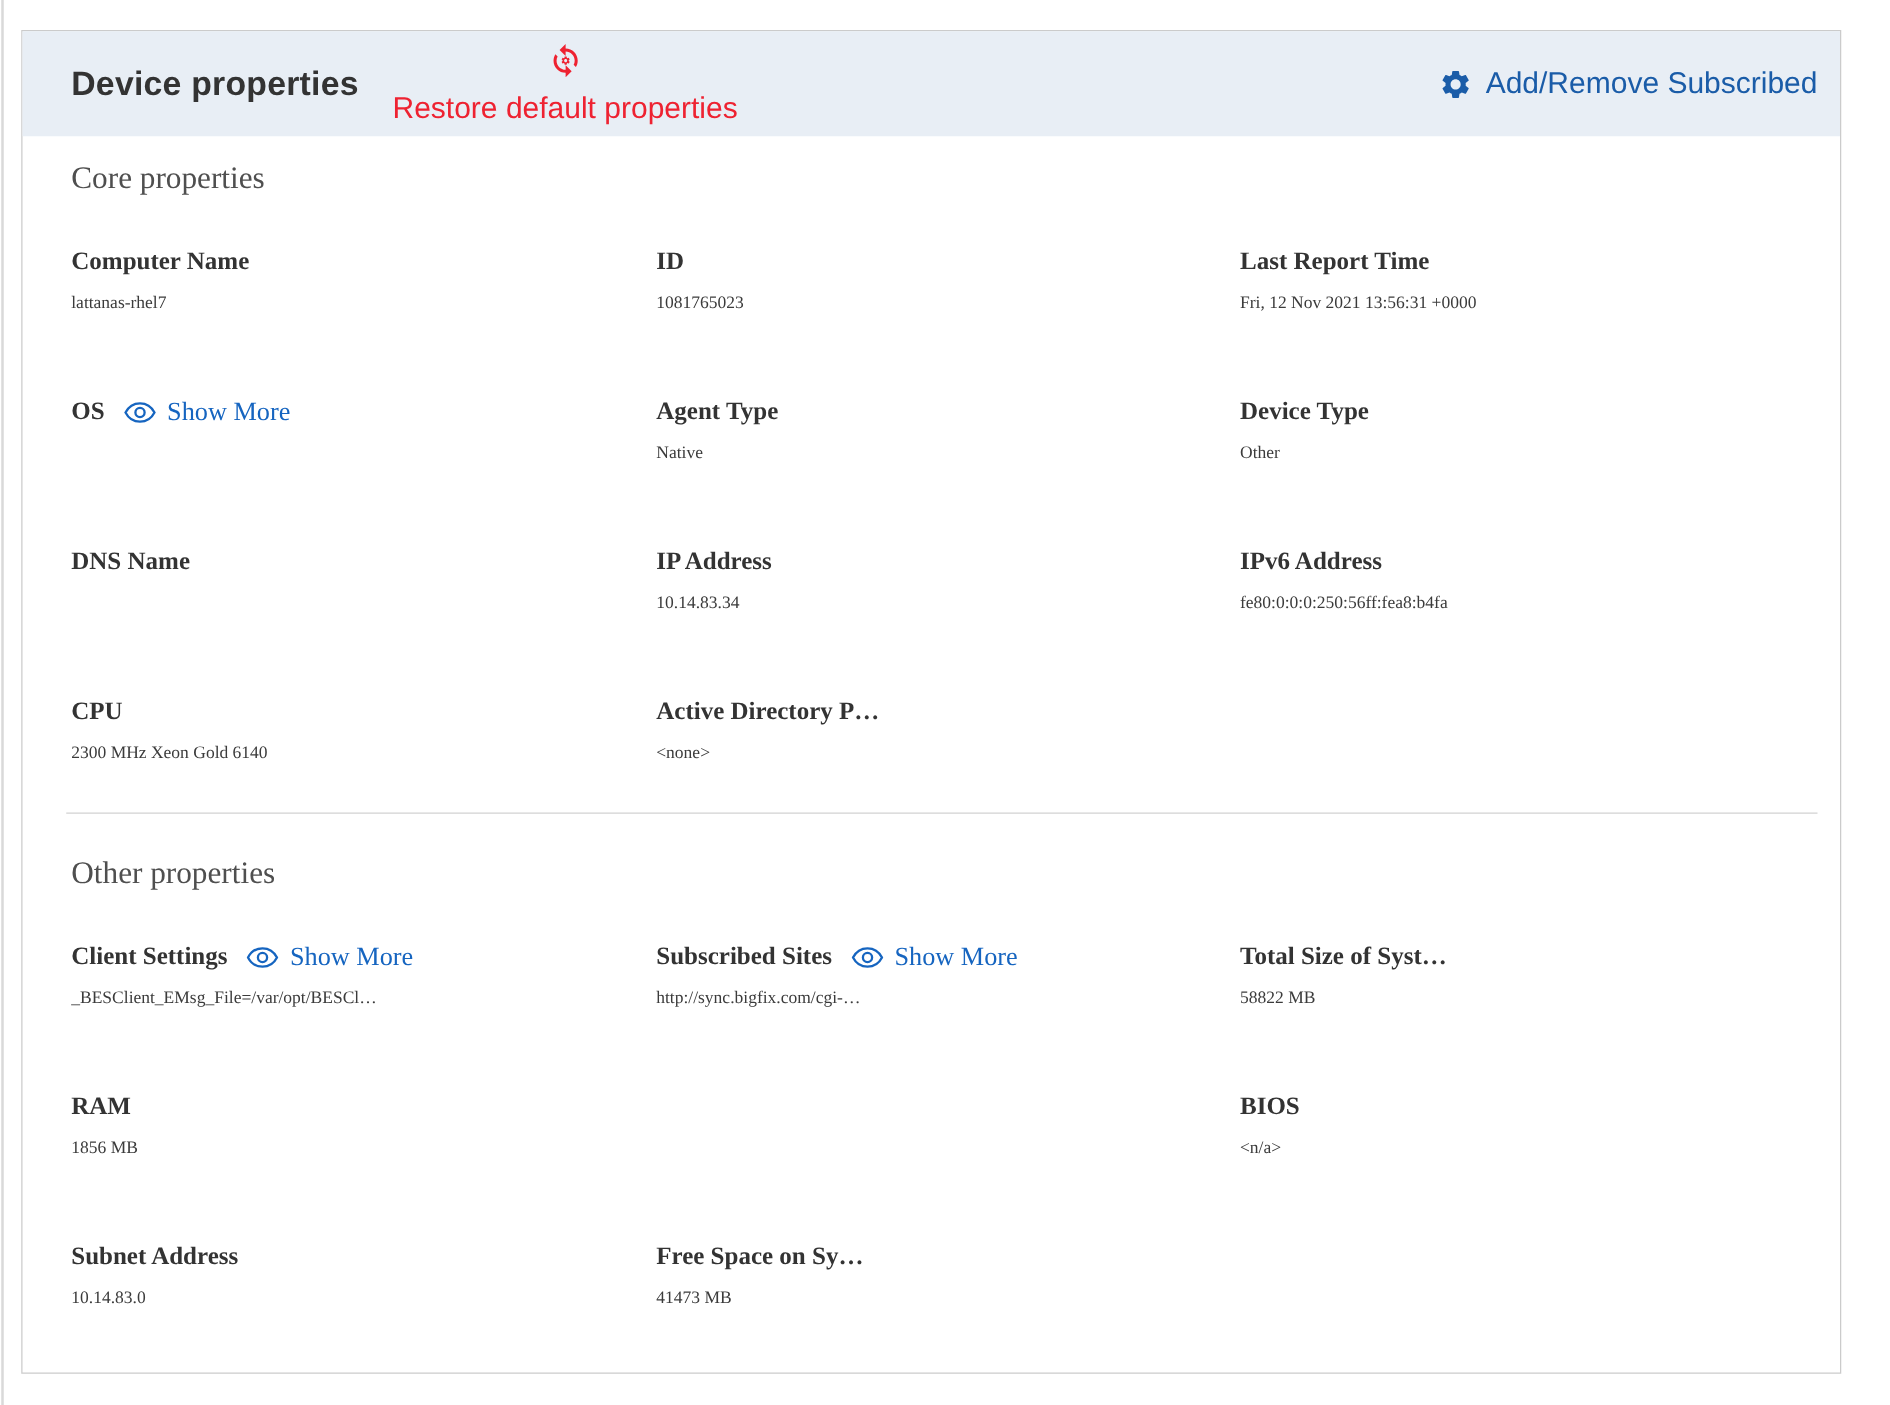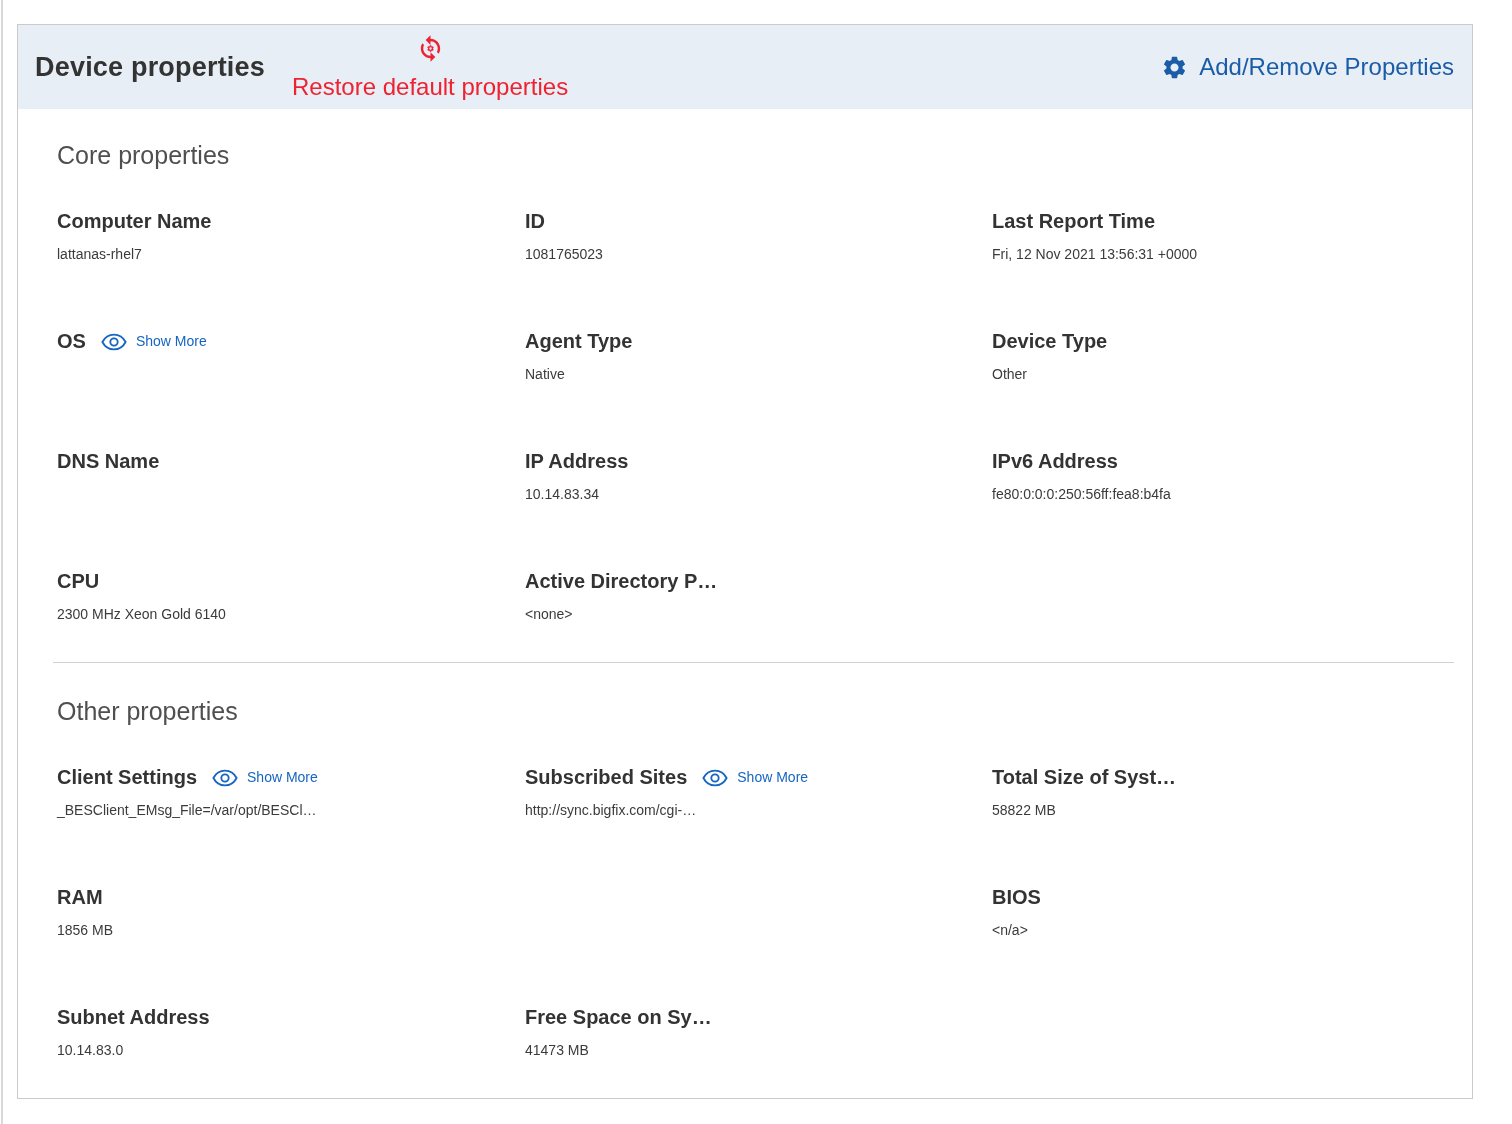--- a/index.html
+++ b/index.html
@@ -13,60 +13,60 @@
   .screen-edge {
     position:absolute; left:1px; top:0; bottom:0; width:2px;
     background:#d9d9d9;
   }
   .panel {
     position:absolute; left:17px; top:24px; width:1456px; height:1075px;
     background:#fff; border:1px solid var(--panel-border, #cbcbcb);
   }
   .panel-header {
     height:84px; background:var(--header-bg, #e8eef5);
-    display:flex; align-items:center; padding:0 18px 0 17px;
+    display:flex; align-items:center; padding:0 18px 0 39px;
   }
   .panel-title {
     font-size:27px; font-weight:700; color:#333; letter-spacing:0.2px;
   }
   .restore-btn {
     margin-left:27px; display:inline-flex; align-items:center; gap:10px;
     color:var(--danger-red, #ee2231); font-size:24px; cursor:pointer;
     text-decoration:none; background:none; border:none;
     font-family:"Liberation Sans", sans-serif;
     flex-direction:column;
   }
   .addremove-btn {
     margin-left:auto; display:inline-flex; align-items:center; gap:11px;
     color:var(--accent-blue, #1a5ca8); font-size:24px; cursor:pointer;
     text-decoration:none; background:none; border:none;
     font-family:"Liberation Sans", sans-serif;
   }
   .icon { display:inline-flex; align-items:center; justify-content:center; flex:0 0 auto; }
 
-  .panel-content { padding:31px 40px 0 39px; }
+  .panel-content { padding:19px 40px 0 39px;font-family:Liberation Serif, serif; }
   .section-title {
     font-size:25px; font-weight:400; color:var(--section-title-gray, #4f4f4f);
     line-height:30px; margin-bottom:35px;
   }
   .fields {
     display:grid; grid-template-columns:468px 467px 1fr; row-gap:54px;
   }
   .field { min-height:66px; }
   .field-label {
     font-size:20px; font-weight:700; color:#333; line-height:33px;
     display:flex; align-items:flex-start; white-space:nowrap;
   }
   .field-value {
     font-size:14px; font-weight:400; color:#3b3b3b; line-height:33px;
     white-space:nowrap;
   }
   .show-more {
     display:inline-flex; align-items:center; gap:9px; margin-left:15px;
-    color:var(--link-blue, #1665c0); font-size:14px; font-weight:400;
+    color:var(--link-blue, #1665c0); font-size:21px; font-weight:400;
     cursor:pointer; text-decoration:none;
   }
   .section-divider {
     border:none; border-top:1px solid #d2d2d2;
     margin:31px -22px 33px -4px;
   }
 </style>
 </head>
 <body>
 
@@ -88,21 +88,21 @@
       </span>
       <span>Restore default properties</span>
     </a>
 
     <a class="addremove-btn">
       <span class="icon">
         <svg width="27" height="27" viewBox="0 0 24 24" aria-hidden="true">
           <path fill="currentColor" d="M19.14,12.94c0.04-0.3,0.06-0.61,0.06-0.94c0-0.32-0.02-0.64-0.07-0.94l2.03-1.58c0.18-0.14,0.23-0.41,0.12-0.61 l-1.92-3.32c-0.12-0.22-0.37-0.29-0.59-0.22l-2.39,0.96c-0.5-0.38-1.03-0.7-1.62-0.94L14.4,2.81c-0.04-0.24-0.24-0.41-0.48-0.41 h-3.84c-0.24,0-0.43,0.17-0.47,0.41L9.25,5.35C8.66,5.59,8.12,5.92,7.63,6.29L5.24,5.33c-0.22-0.08-0.47,0-0.59,0.22L2.74,8.87 C2.62,9.08,2.66,9.34,2.86,9.48l2.03,1.58C4.84,11.36,4.8,11.69,4.8,12s0.02,0.64,0.07,0.94l-2.03,1.58 c-0.18,0.14-0.23,0.41-0.12,0.61l1.92,3.32c0.12,0.22,0.37,0.29,0.59,0.22l2.39-0.96c0.5,0.38,1.03,0.7,1.62,0.94l0.36,2.54 c0.05,0.24,0.24,0.41,0.48,0.41h3.84c0.24,0,0.44-0.17,0.47-0.41l0.36-2.54c0.59-0.24,1.13-0.56,1.62-0.94l2.39,0.96 c0.22,0.08,0.47,0,0.59-0.22l1.92-3.32c0.12-0.22,0.07-0.47-0.12-0.61L19.14,12.94z M12,15.6c-1.98,0-3.6-1.62-3.6-3.6 s1.62-3.6,3.6-3.6s3.6,1.62,3.6,3.6S13.98,15.6,12,15.6z"></path>
         </svg>
       </span>
-      <span>Add/Remove Properties</span>
+      <span>Add/Remove Subscribed</span>
     </a>
   </div>
 
   <div class="panel-content">
 
     <div class="section-title">Core properties</div>
 
     <div class="fields">
 
       <div class="field">

